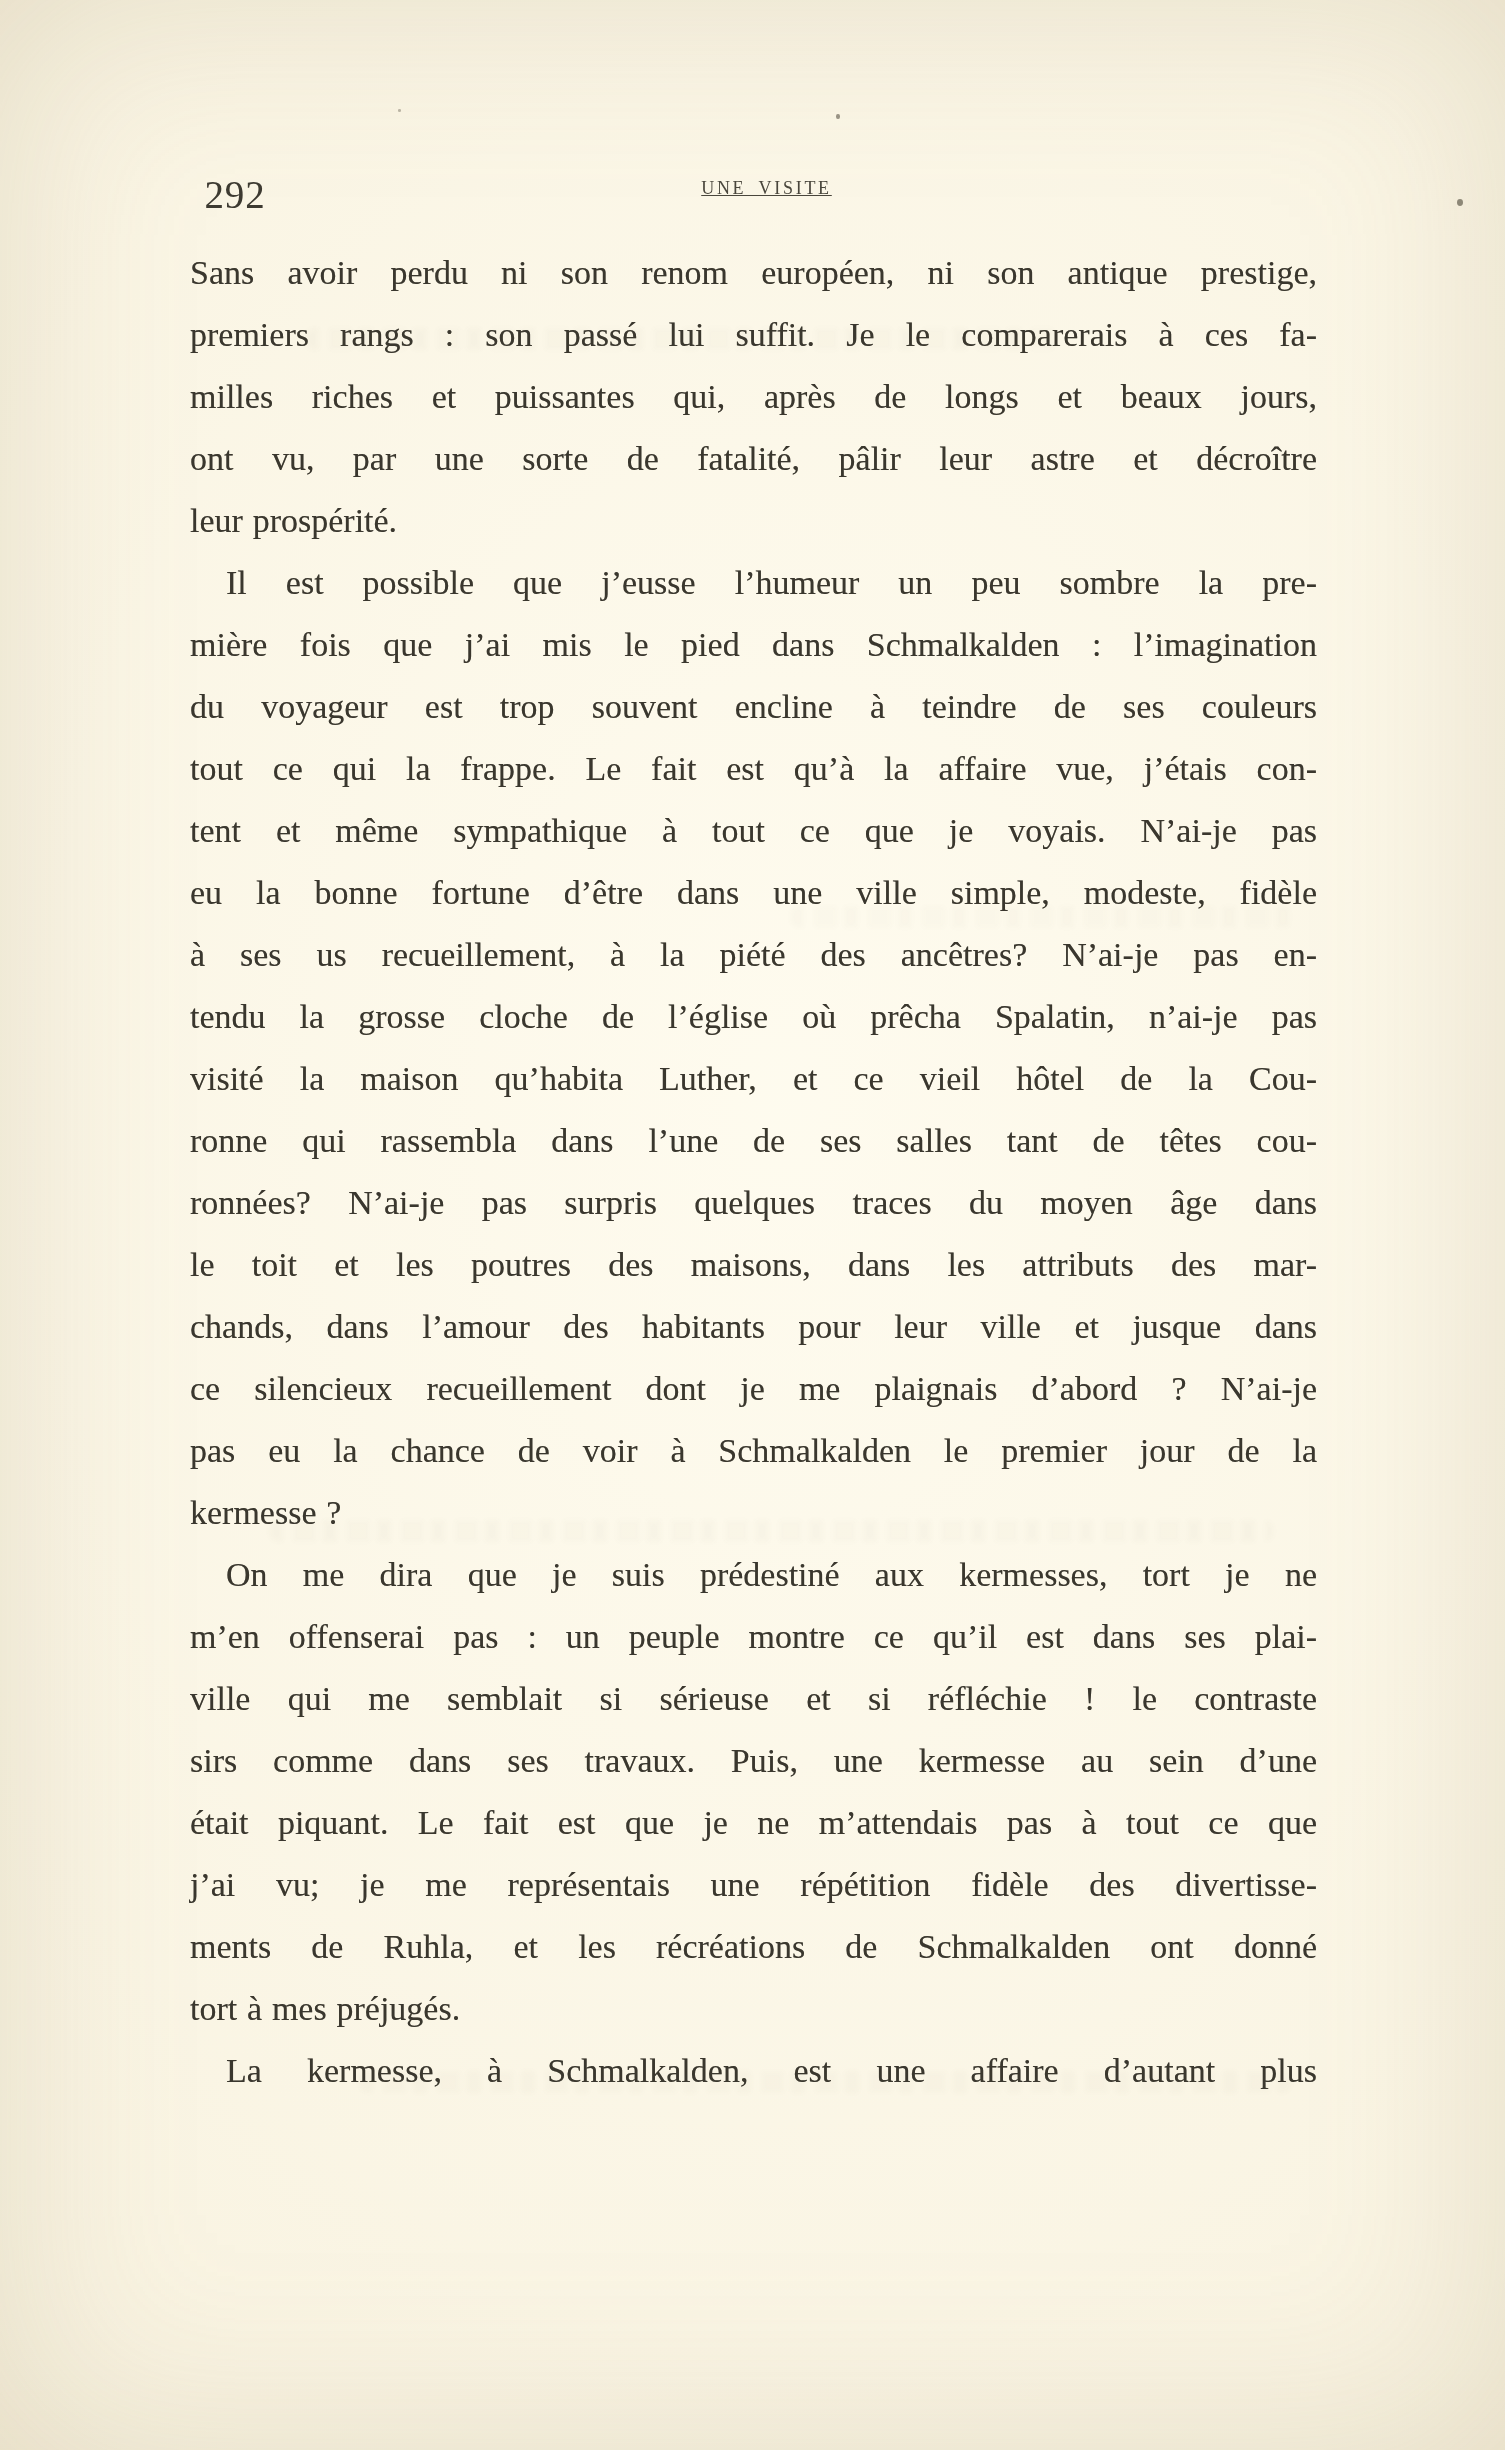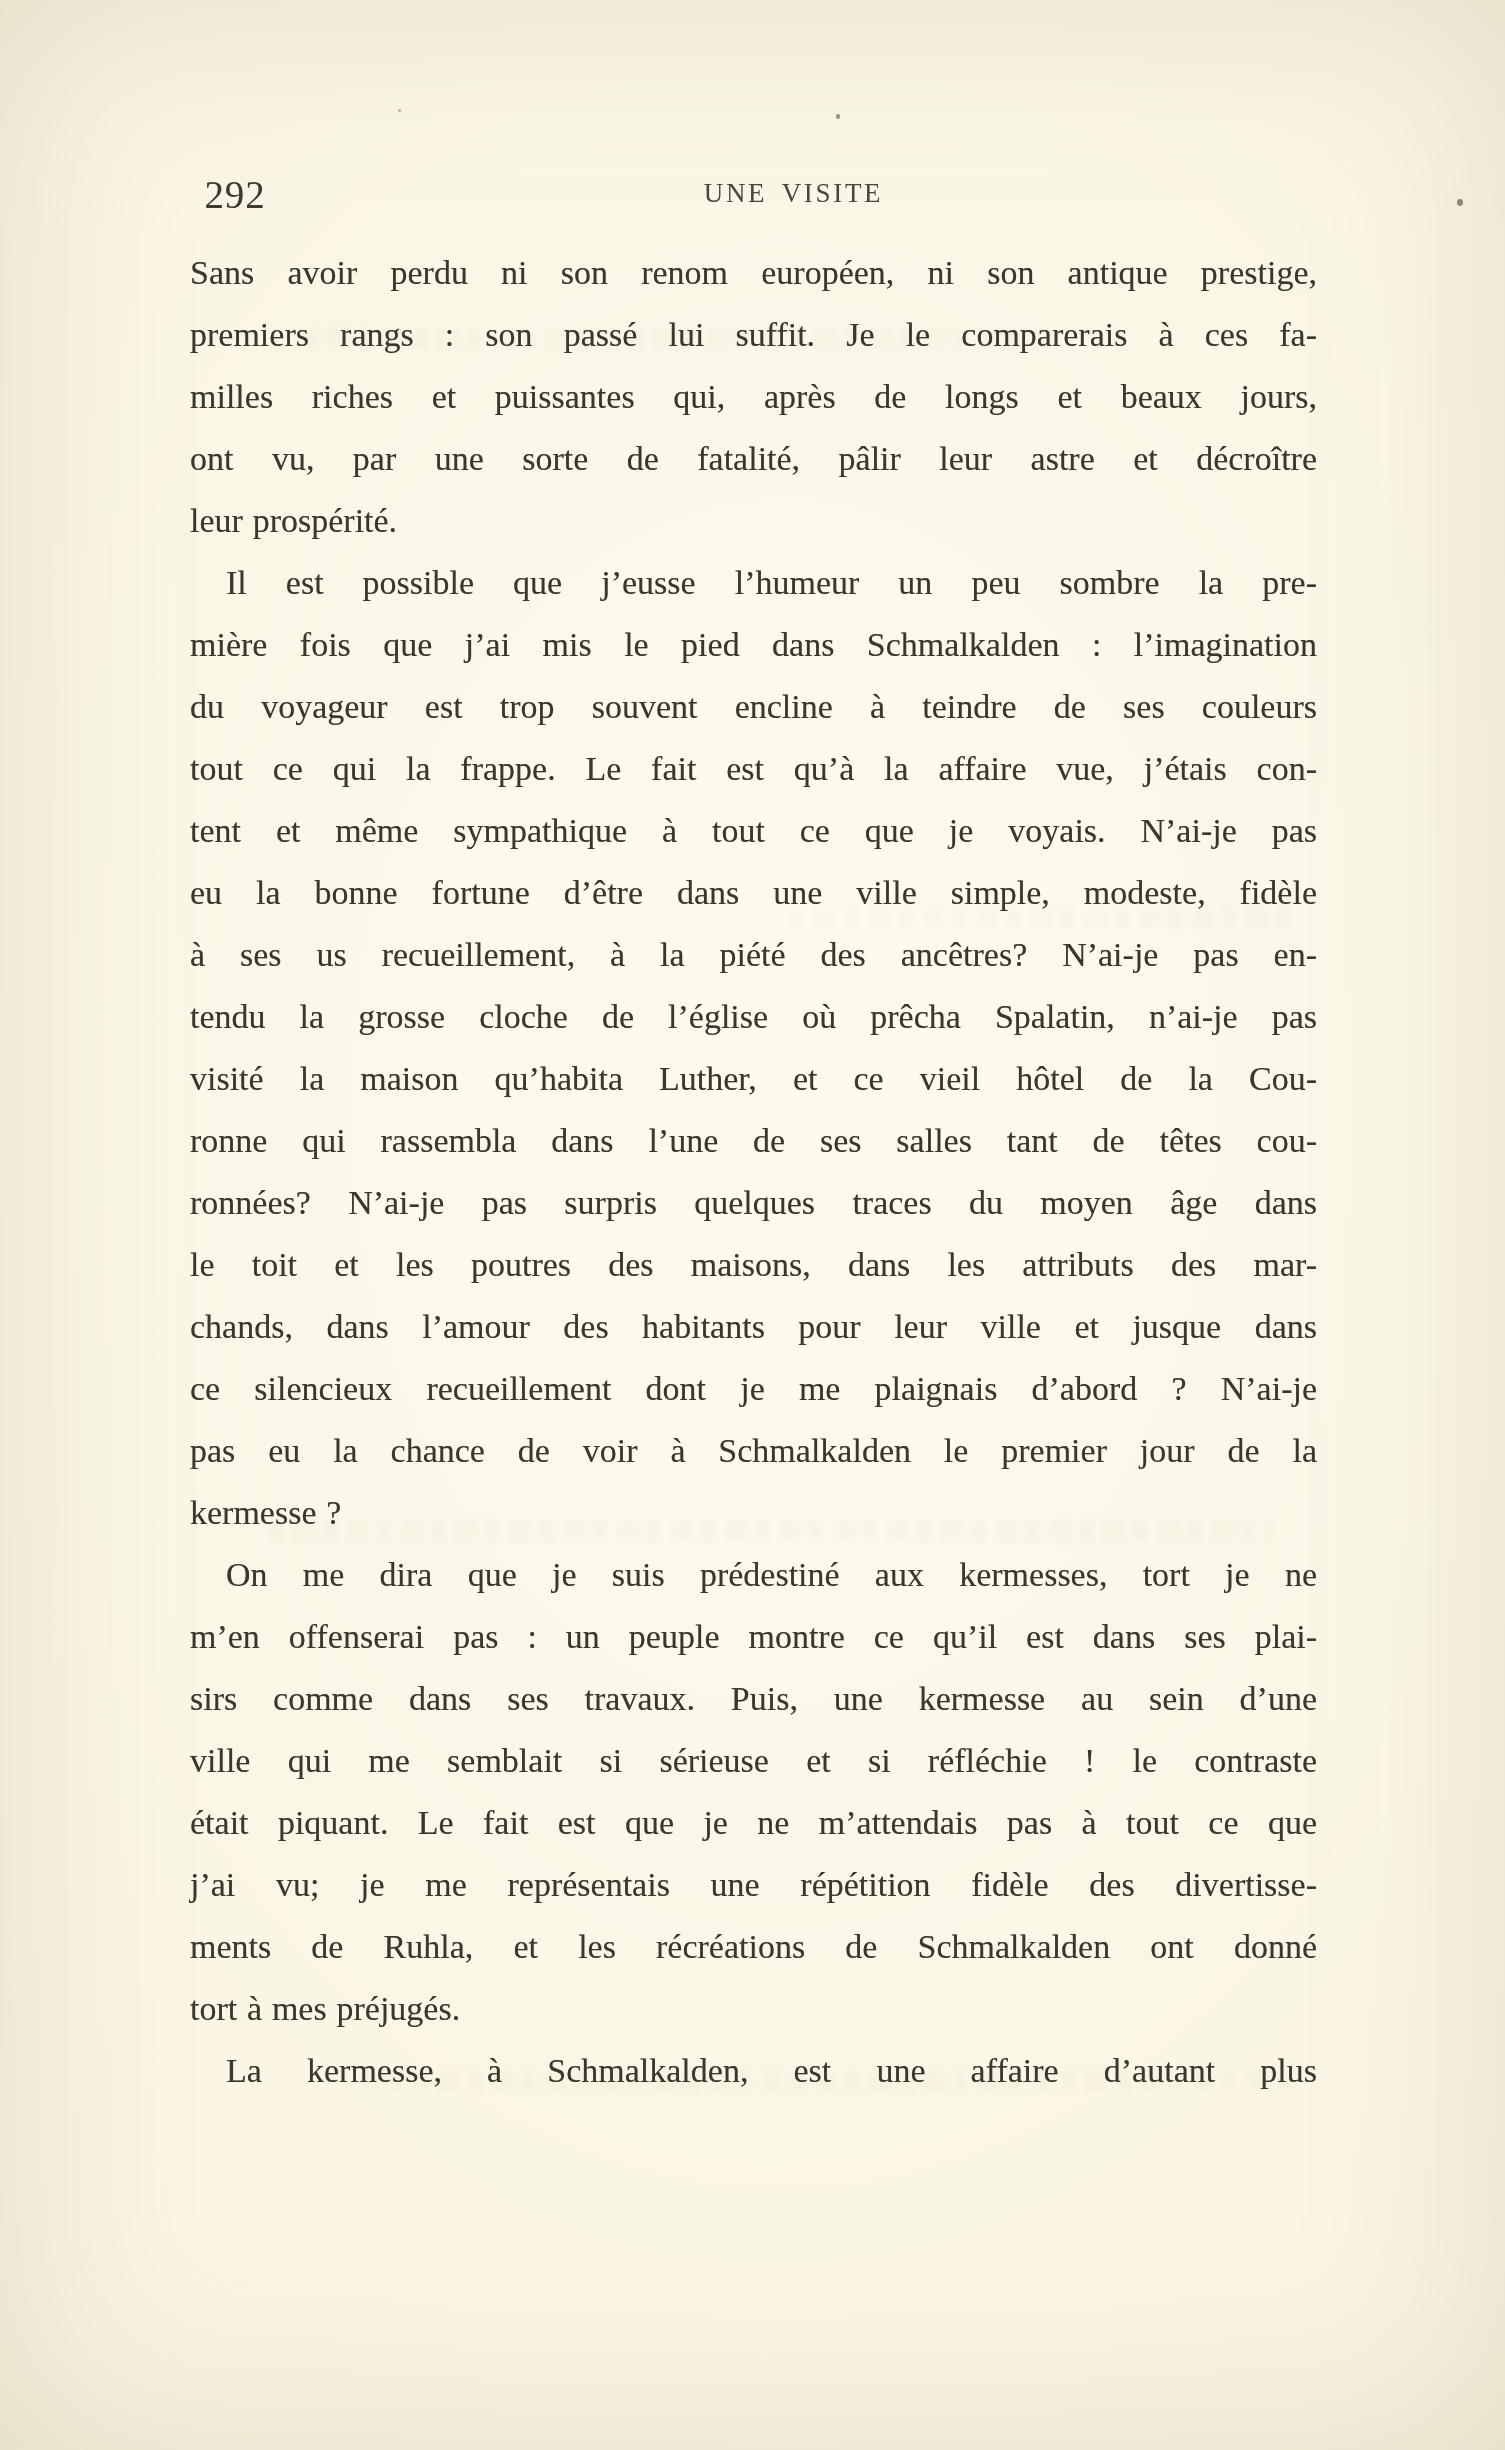--- a/index.html
+++ b/index.html
@@ -32,26 +32,27 @@
     top: 0;
     font-size: 39px;
     letter-spacing: 0.9px;
     color: #3d3a31;
     text-align: right;
   }
   .running-title {
     position: absolute;
     left: 50%;
     transform: translateX(-50%);
-    margin-left: 40px;
+    margin-left: 13px;
     top: 6.3px;
-    font-size: 27px;
+    font-size: 18px;
     letter-spacing: 2.7px;
     word-spacing: 5.4px;
     color: #49463c;
+    text-decoration: underline;
   }
   .text-block {
     position: absolute;
     top: 242px;
     left: 190px;
     width: 1127px;
     font-size: 34px;
     line-height: 62px;
     word-spacing: 1.3px;
     text-shadow: 0 0 0.5px rgba(58,55,46,0.45);
@@ -113,22 +114,22 @@
       <div class="line">visité la maison qu’habita Luther, et ce vieil hôtel de la Cou-</div>
       <div class="line">ronne qui rassembla dans l’une de ses salles tant de têtes cou-</div>
       <div class="line">ronnées? N’ai-je pas surpris quelques traces du moyen âge dans</div>
       <div class="line">le toit et les poutres des maisons, dans les attributs des mar-</div>
       <div class="line">chands, dans l’amour des habitants pour leur ville et jusque dans</div>
       <div class="line">ce silencieux recueillement dont je me plaignais d’abord ? N’ai-je</div>
       <div class="line">pas eu la chance de voir à Schmalkalden le premier jour de la</div>
       <div class="line para-end">kermesse ?</div>
       <div class="line indent">On me dira que je suis prédestiné aux kermesses, tort je ne</div>
       <div class="line">m’en offenserai pas : un peuple montre ce qu’il est dans ses plai-</div>
+      <div class="line">ville qui me semblait si sérieuse et si réfléchie ! le contraste</div>
       <div class="line">sirs comme dans ses travaux. Puis, une kermesse au sein d’une</div>
-      <div class="line">ville qui me semblait si sérieuse et si réfléchie ! le contraste</div>
       <div class="line">était piquant. Le fait est que je ne m’attendais pas à tout ce que</div>
       <div class="line">j’ai vu; je me représentais une répétition fidèle des divertisse-</div>
       <div class="line">ments de Ruhla, et les récréations de Schmalkalden ont donné</div>
       <div class="line para-end">tort à mes préjugés.</div>
       <div class="line indent">La kermesse, à Schmalkalden, est une affaire d’autant plus</div>
     </div>
 
   <div class="ghost" style="left:305px; top:328px; width:754px;"></div>
   <div class="ghost" style="left:790px; top:906px; width:503px; opacity:0.045;"></div>
   <div class="ghost" style="left:269px; top:1520px; width:1005px;"></div>

